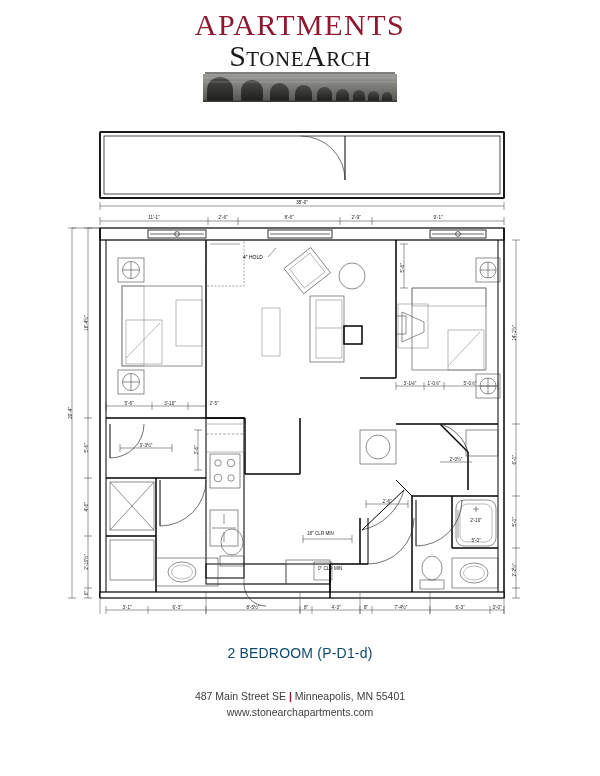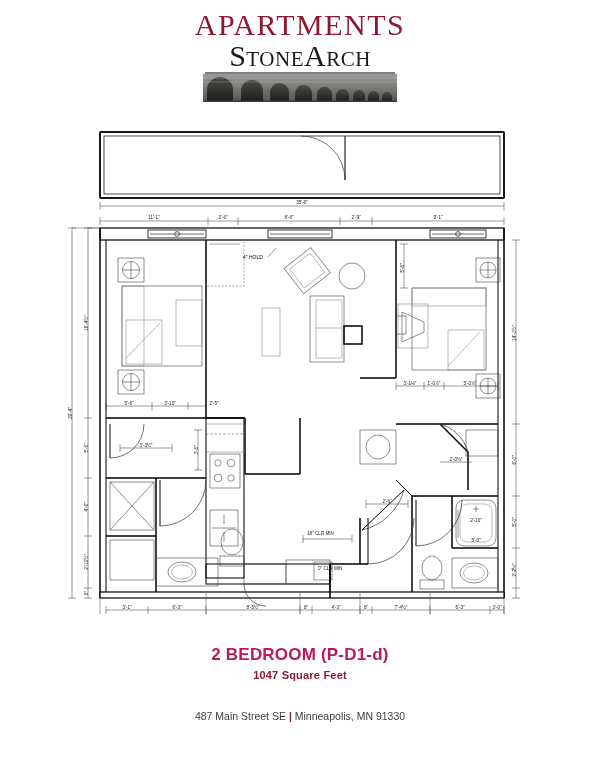--- a/index.html
+++ b/index.html
@@ -63,23 +63,23 @@
   #plan-svg { display: block; }
 
   
   #footer {
     position: absolute;
     left: 0; top: 645px;
     width: 600px;
     text-align: center;
   }
   #plan-title {
-    font-size: 17px;
-    font-weight: bold;
-    color: #be185d;
+    font-size: 14px;
+    font-weight: normal;
+    color: #0c4a6e;
     letter-spacing: 0.2px;
   }
   #plan-area {
     font-size: 11px;
     font-weight: bold;
     color: #8e1830;
     margin-top: 4px;
     letter-spacing: 0.2px;
   }
   #address-block {
@@ -447,21 +447,21 @@
 
   <g class="lnf">
     <path d="M100 480 L100 496 M206 474 L206 496 M300 474 L300 496 M360 474 L360 496 M430 474 L430 496 M504 480 L504 496"></path>
     <path d="M88 110 L100 110 M72 110 L100 110"></path>
   </g>
 </svg>
 </div>
 
 <div id="footer">
   <div id="plan-title">2 BEDROOM (P-D1-d)</div>
-  <div id="plan-area">1047 Square Feet</div>
   <div id="address-block">
     <div>
       <span>487 Main Street SE</span>
       <span class="sep">|</span>
-      <span>Minneapolis, MN 91330</span>
+      <span>Minneapolis, MN 55401</span>
     </div>
+    <div>www.stonearchapartments.com</div>
   </div>
 </div>
 
 </body></html>

